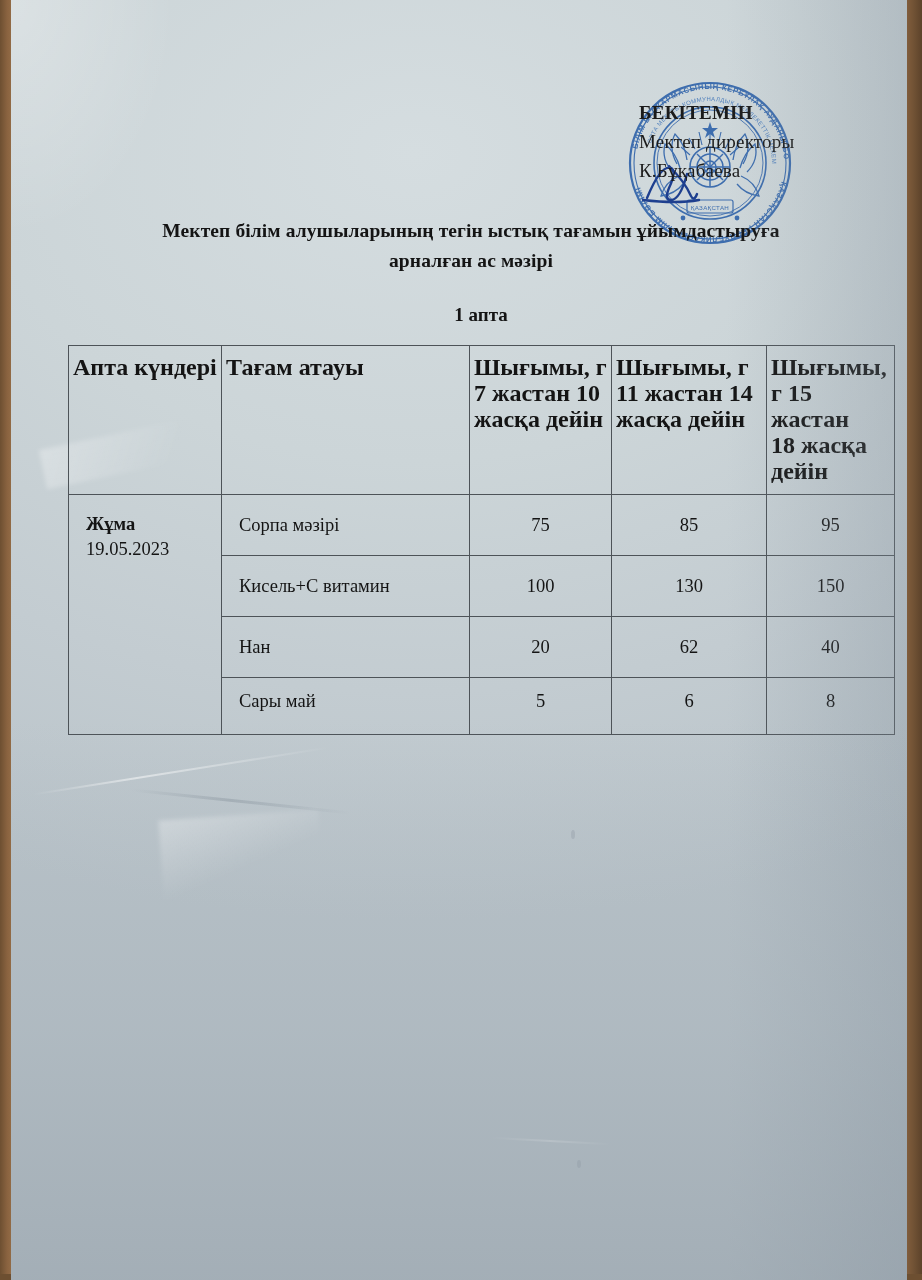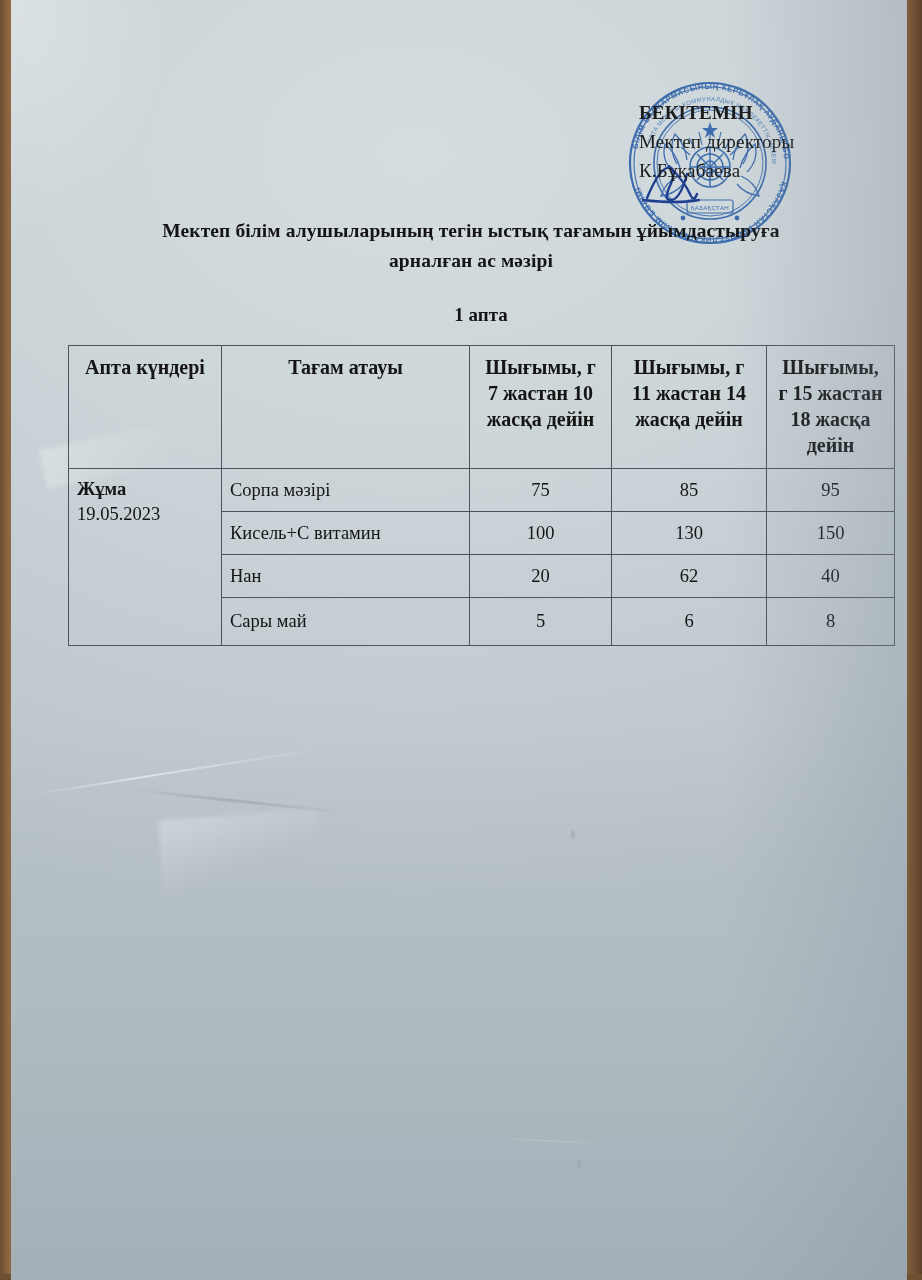--- a/index.html
+++ b/index.html
@@ -84,26 +84,26 @@
   }
 
   
   .tbl{
     position:absolute;left:57px;top:345px;width:826px;
     border-collapse:collapse;table-layout:fixed;
     color:#141414;
   }
   .tbl td,.tbl th{
     border:1px solid #4d5358;
-    padding:8px;
+    padding:17px;
     font-weight:normal;
   }
   .tbl th{
-    font-weight:bold;font-size:20px;line-height:26px;
-    text-align:center;vertical-align:top;padding:8px 4px 10px 4px;
+    font-weight:bold;font-size:24px;line-height:26px;
+    text-align:left;vertical-align:top;padding:8px 4px 10px 4px;
     height:92px;
   }
   .col-day{width:153px;}
   .col-dish{width:248px;}
   .col-a{width:142px;}
   .col-b{width:155px;}
   .col-c{width:128px;}
   .cell-day{
     vertical-align:top;padding:8px 0 0 10px;font-size:18.5px;line-height:25px;
   }

